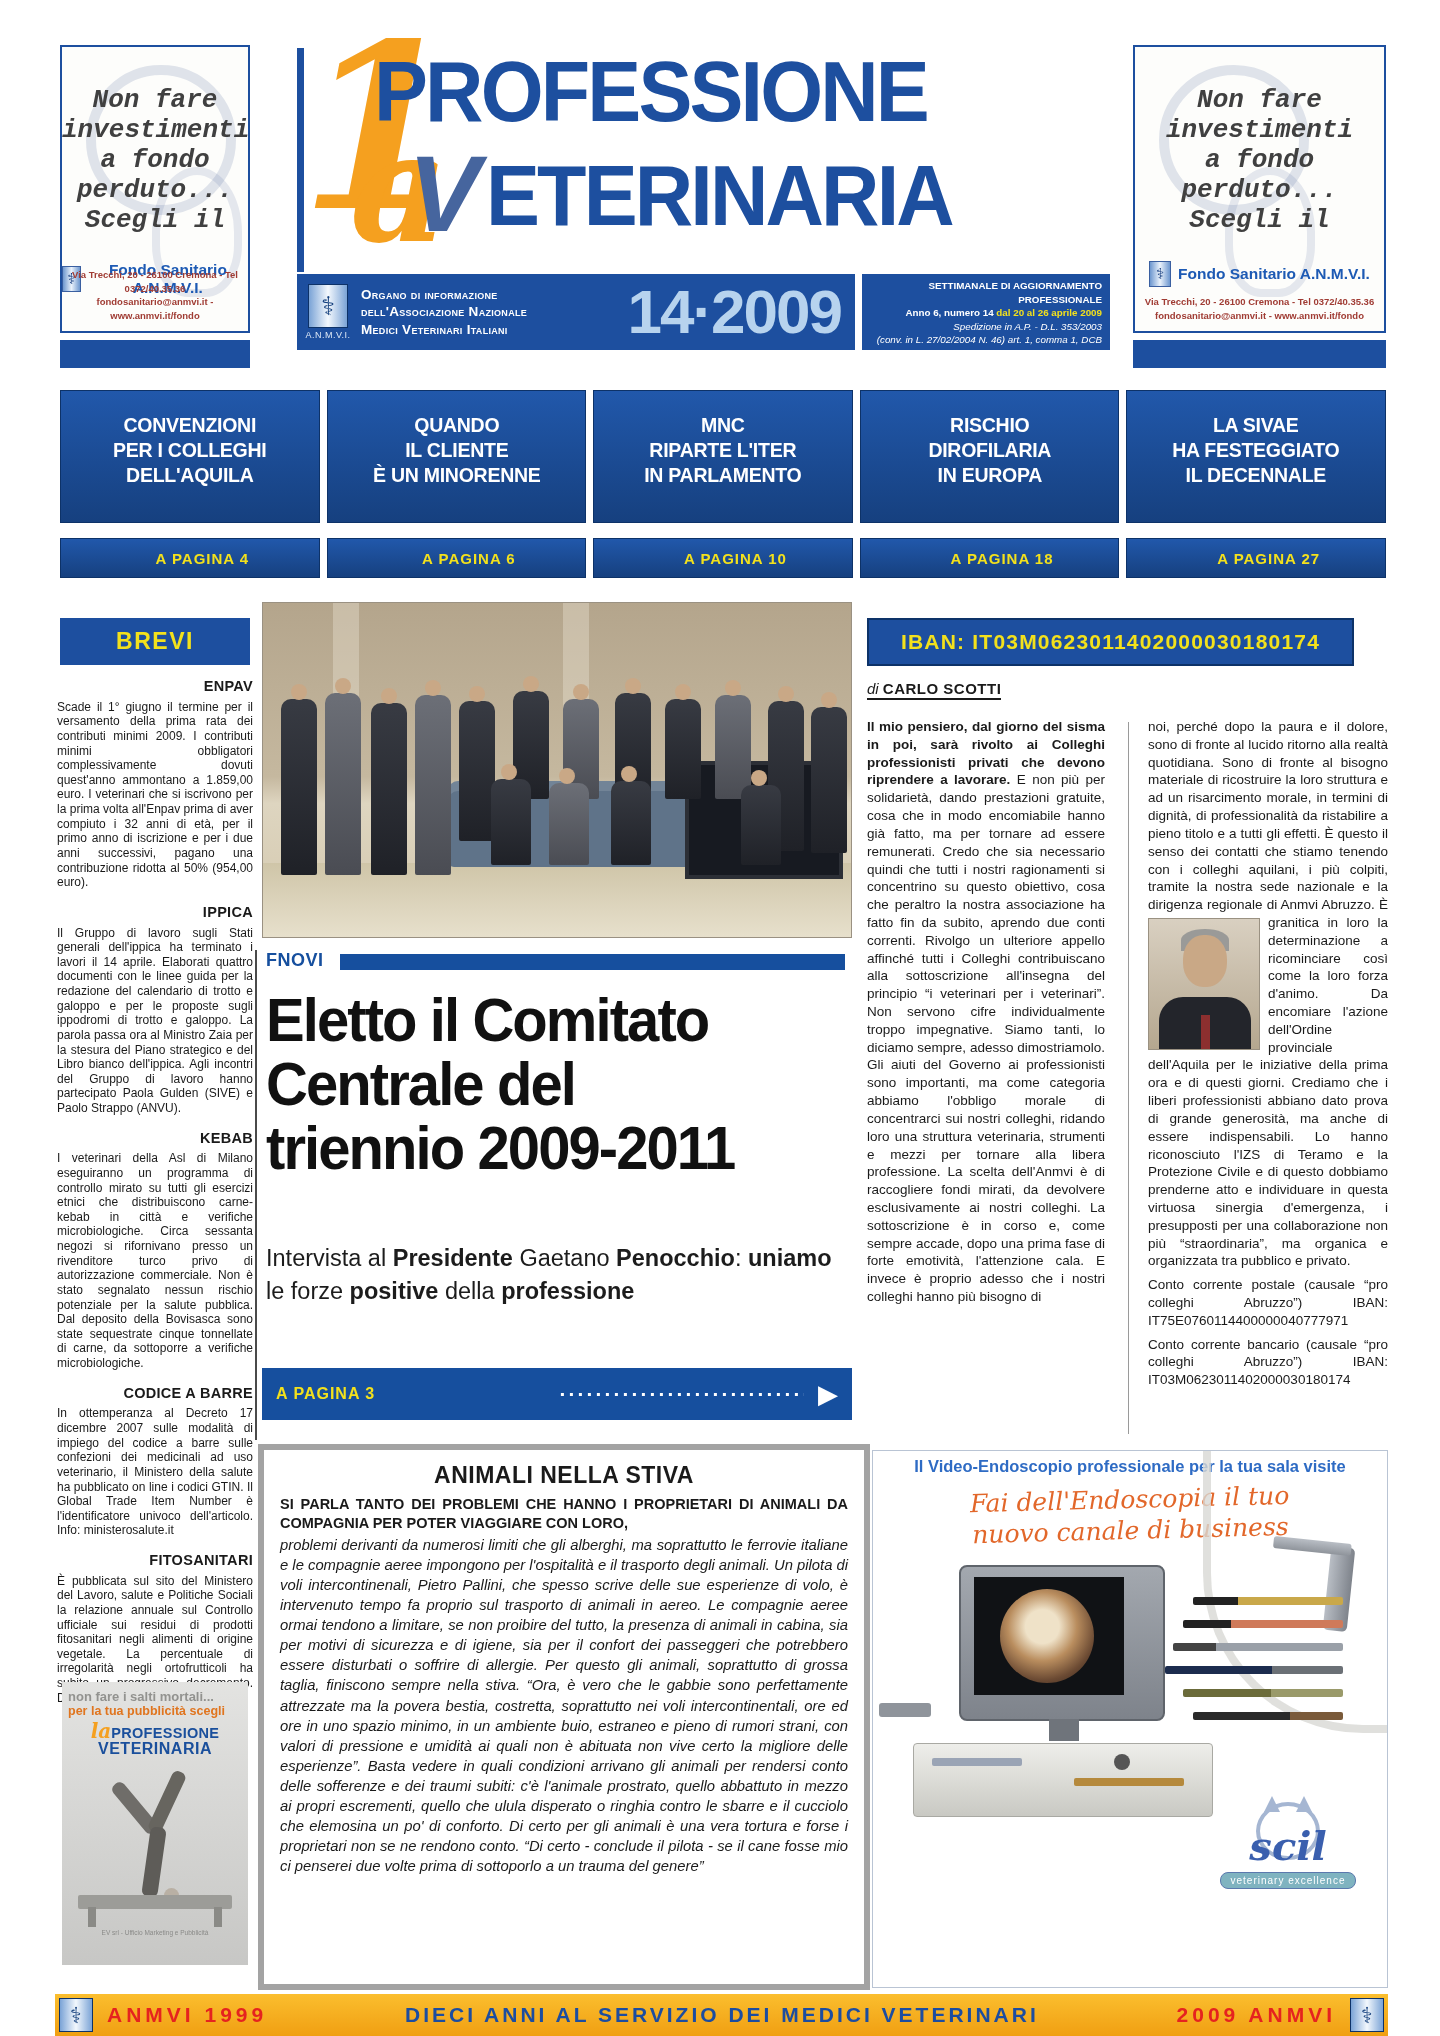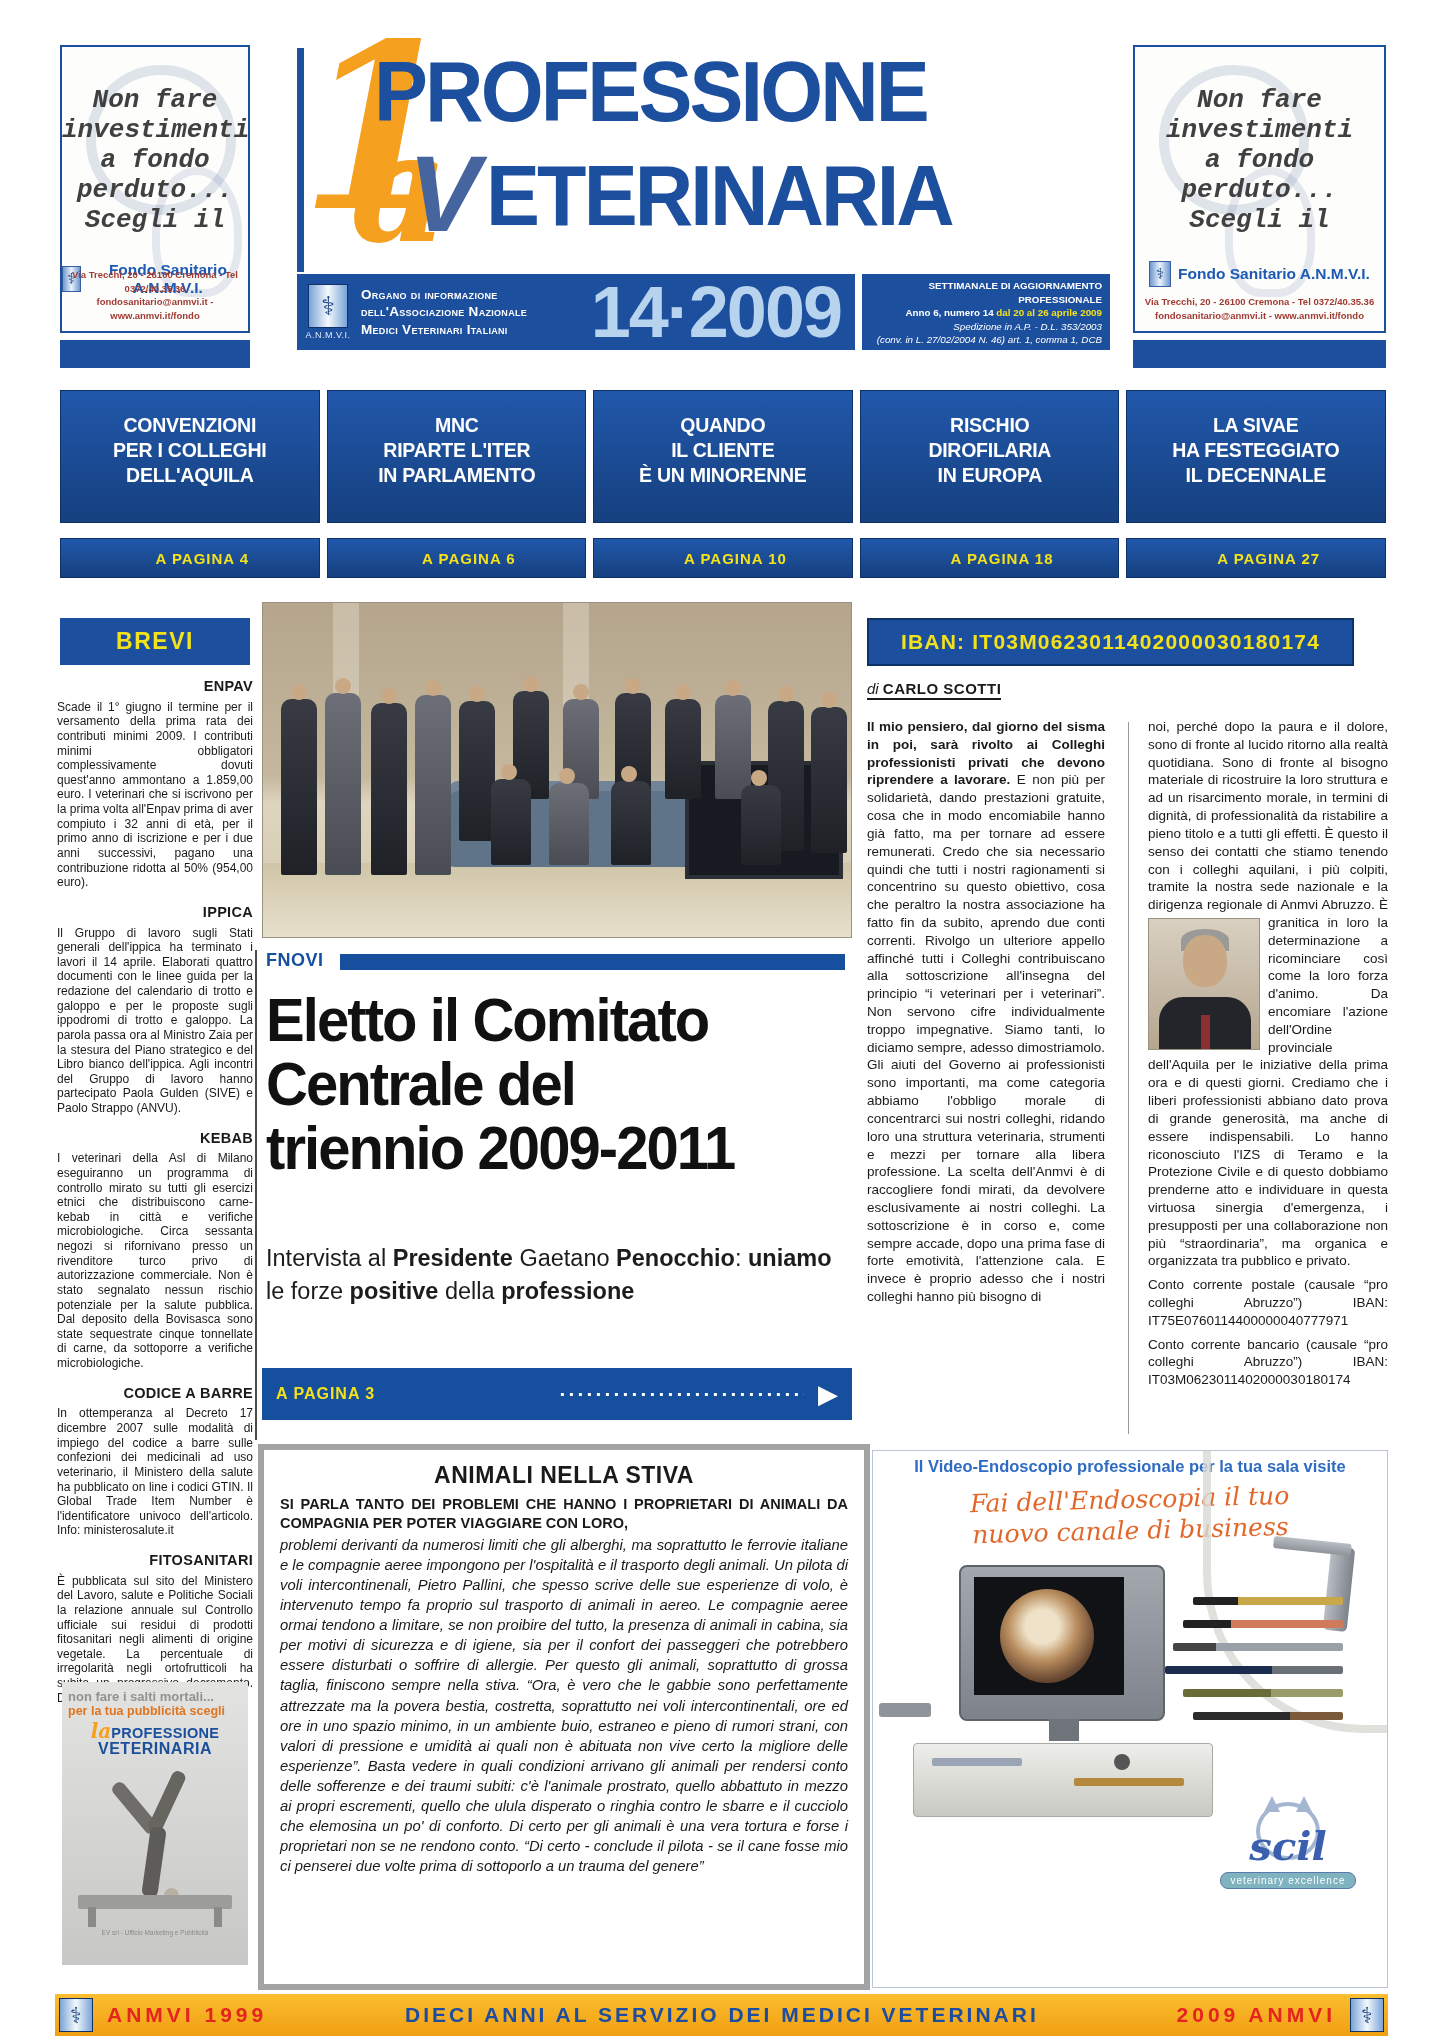--- a/index.html
+++ b/index.html
@@ -36,21 +36,21 @@
   .mh-l2 { position:absolute; left:182px; top:104px; font-size:86px; font-weight:800; color:#1d4f9f;
     letter-spacing:-3px; transform:scaleX(.94); transform-origin:left; z-index:2; line-height:1; }
   .mh-bar { background:#1d4f9f; display:flex; align-items:center; padding:4px 10px 4px 8px; }
   .anmvi-box { width:46px; text-align:center; }
   .anmvi-sq { width:40px; height:44px; margin:0 auto; display:flex; align-items:center; justify-content:center;
     background:linear-gradient(90deg,#7aa3d6,#f3f8fd 50%,#7aa3d6); border:1px solid #0d3268; }
   .anmvi-sq span { color:#14407e; font-size:26px; font-family:"DejaVu Sans", sans-serif; }
   .anmvi-label { color:#dfe9f6; font-size:9px; letter-spacing:.5px; margin-top:2px; }
   .org-lines { margin-left:10px; color:#fff; font-weight:700; font-size:13.5px; line-height:1.3;
     font-variant:small-caps; letter-spacing:.3px; }
-  .issue { margin-left:auto; color:#b7d3ee; font-weight:800; font-size:72px; letter-spacing:-2px; line-height:1; padding-right:4px;text-align:center; }
+  .issue { margin-left:auto; color:#b7d3ee; font-weight:800; font-size:62px; letter-spacing:-2px; line-height:1; padding-right:4px;text-align:center; }
   .mh-info { background:#1d4f9f; color:#fff; font-size:9.8px; font-weight:700; text-align:right;
     padding:5px 8px; line-height:1.38; }
   .mh-info .yel { color:#f3e11c; }
   .mh-info .it { font-style:italic; font-weight:400; }
 
   
   .hl-row { display:flex; gap:7px; }
   .hl-box { flex:1; background:linear-gradient(180deg,#2158ab,#16407f); border:1px solid #0d3268;
     color:#fff; text-align:center; font-weight:800; font-size:21px; line-height:1.18;
     padding-top:22px; white-space:pre-line; letter-spacing:-.3px; }
@@ -272,26 +272,26 @@
   <div class="it">Spedizione in A.P. - D.L. 353/2003</div>
   <div class="it">(conv. in L. 27/02/2004 N. 46) art. 1, comma 1, DCB Milano</div>
   <div>Concessionaria esclusiva per la pubblicità</div>
   <div>E.V. srl - Cremona</div>
 </div>
 
 <div class="abs hl-row" style="left:60px;top:390px;width:1326px;height:133px;">
   <div class="hl-box"><div>CONVENZIONI
 PER I COLLEGHI
 DELL'AQUILA</div></div>
+  <div class="hl-box"><div>QUANDO
+IL CLIENTE
+È UN MINORENNE</div></div>
   <div class="hl-box"><div>MNC
 RIPARTE L'ITER
 IN PARLAMENTO</div></div>
-  <div class="hl-box"><div>QUANDO
-IL CLIENTE
-È UN MINORENNE</div></div>
   <div class="hl-box"><div>RISCHIO
 DIROFILARIA
 IN EUROPA</div></div>
   <div class="hl-box"><div>LA SIVAE
 HA FESTEGGIATO
 IL DECENNALE</div></div>
 </div>
 <div class="abs hl-row" style="left:60px;top:538px;width:1326px;height:40px;">
   <div class="hl-page">A PAGINA 4</div>
   <div class="hl-page">A PAGINA 6</div>

